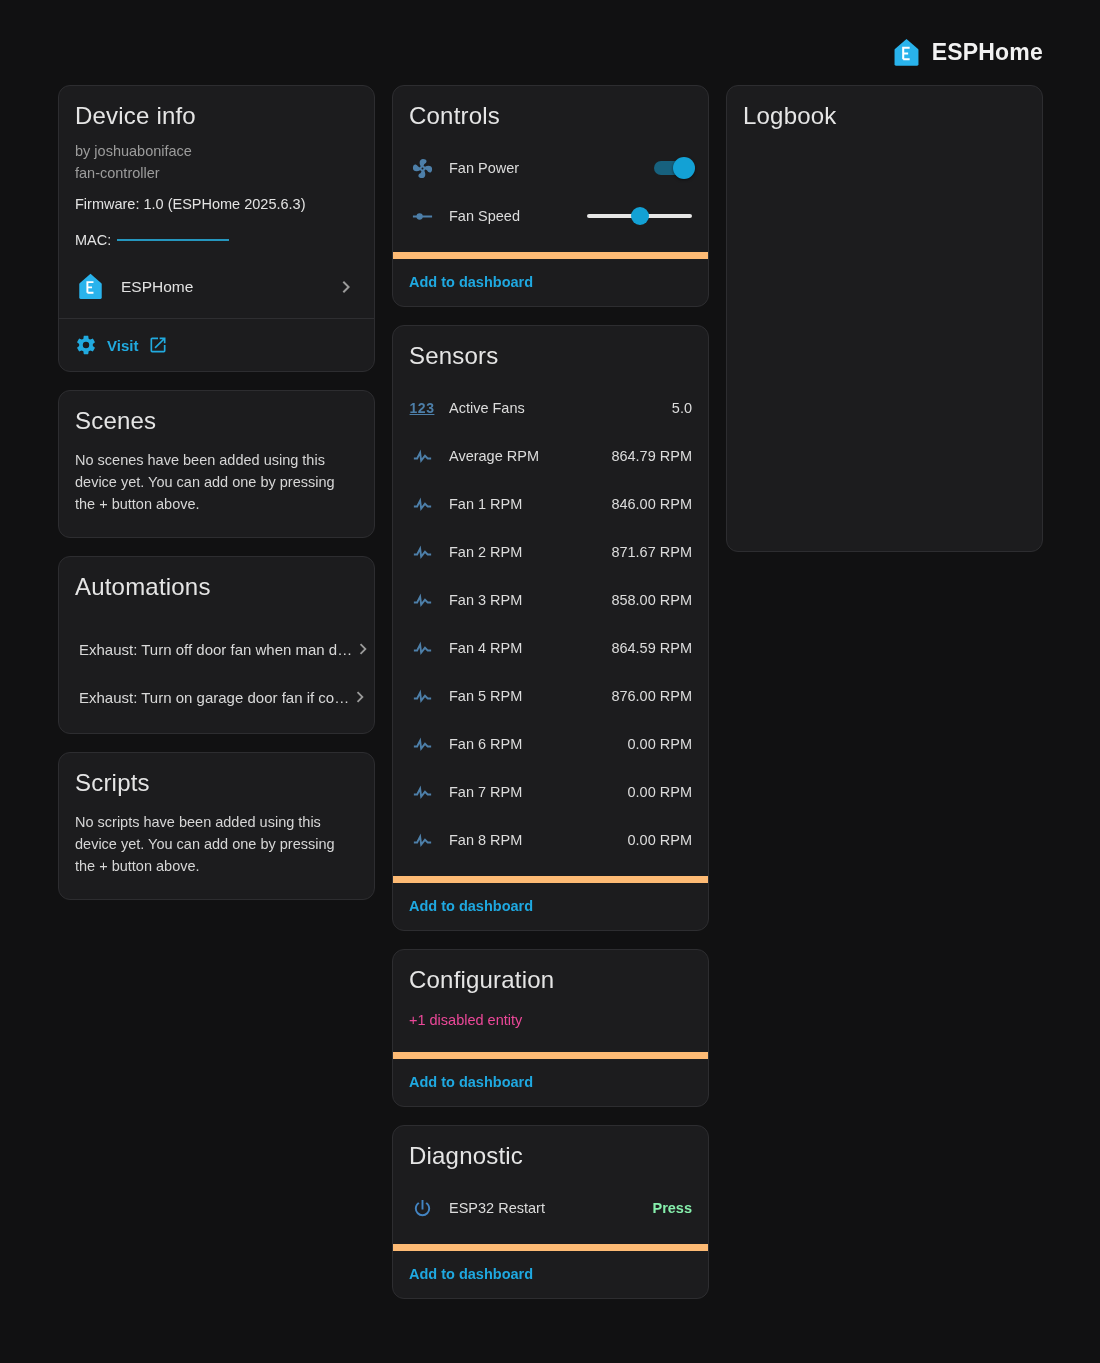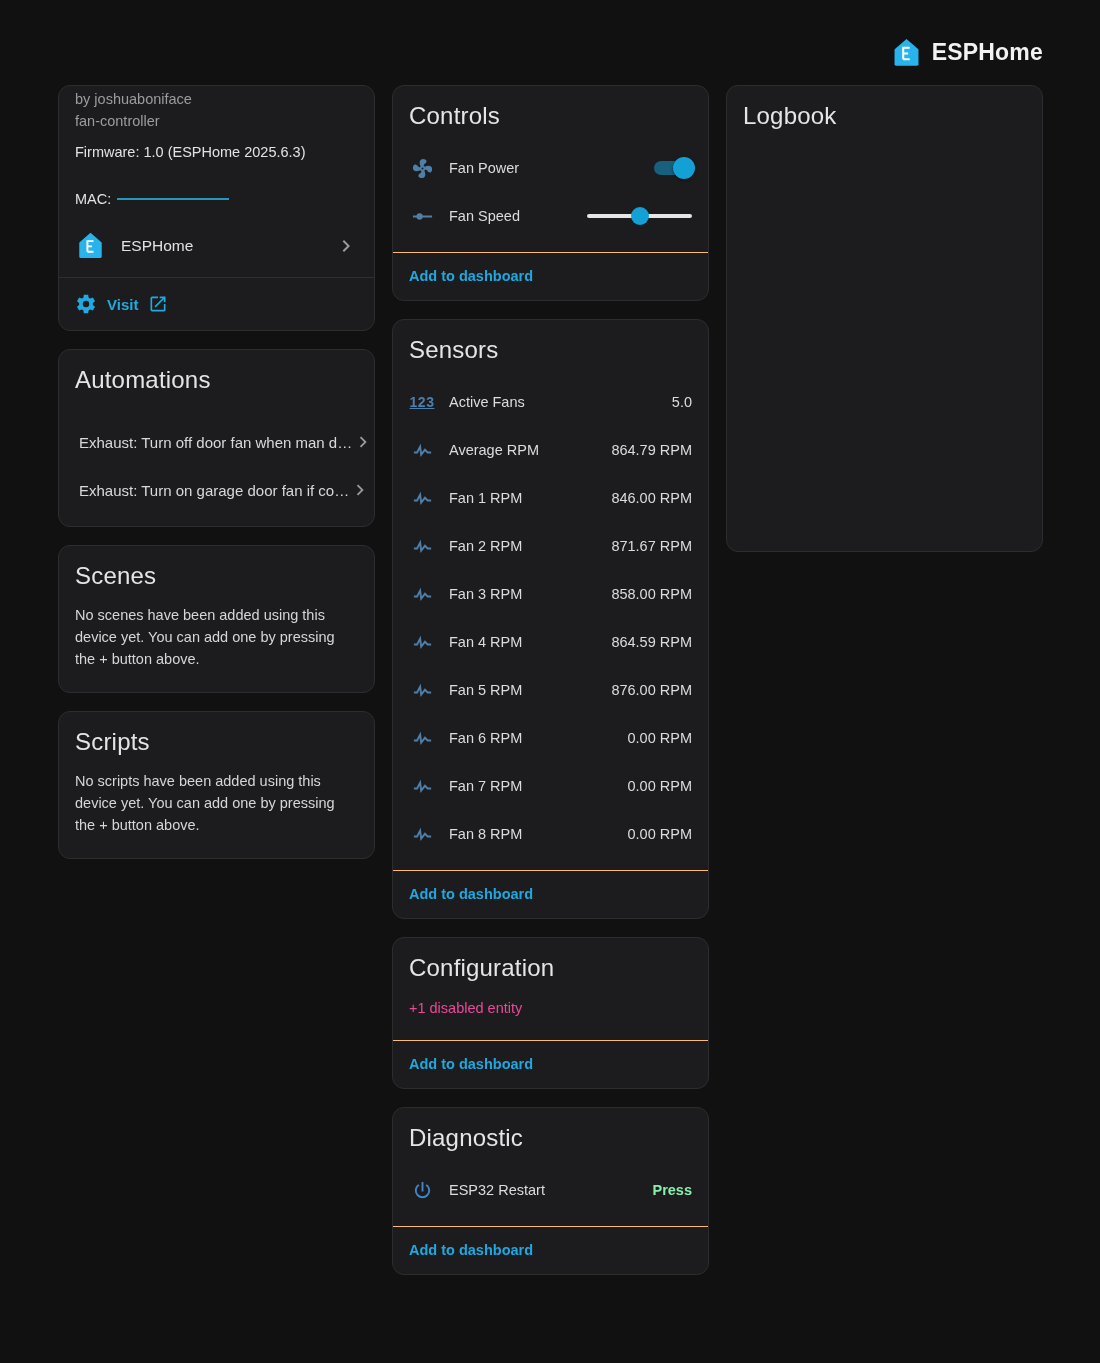--- a/index.html
+++ b/index.html
@@ -33,21 +33,21 @@
     font-size:24px; font-weight:400; color:#e5e5e5;
     padding:16px 16px 8px; letter-spacing:.2px;
   }
 
   
   .di-body { padding:2px 16px 0; }
   .di-line { font-size:14.5px; line-height:22px; }
   .di-secondary { color:#9c9c9c; }
   .di-primary { color:#e2e2e2; }
   .mt8 { margin-top:9px; }
-  .mac-line { display:flex; align-items:center; gap:6px; margin-top:25px;text-align:center; }
+  .mac-line { display:flex; align-items:center; gap:6px; margin-top:14px;text-align:center; }
   .mac-redact { display:inline-block; width:112px; border-bottom:2px solid #2596be; }
   .mac-blob {
     height:11px; border-radius:6px; margin-bottom:1px;
     background:linear-gradient(90deg,#1c6a86,#2f9cbf 25%,#1e7792 55%,#32a2c4 80%,#1c6a86);
     filter:blur(1.5px);
   }
   .integration-row {
     display:flex; align-items:center; gap:15px;
     padding:16px 16px 16px; margin-top:4px; cursor:pointer;
   }
@@ -65,21 +65,21 @@
   .entity-row {
     height:48px; display:flex; align-items:center;
     padding:0 16px; gap:0; cursor:pointer;
   }
   .entity-icon { width:26px; display:flex; justify-content:center; flex:none; }
   .entity-name { font-size:14.5px; color:#dcdcdc; margin-left:14px; }
   .entity-value { margin-left:auto; font-size:14.5px; color:#dcdcdc; }
   .num-icon { font-size:14px; font-weight:700; color:#4d7fa9; letter-spacing:.5px;text-decoration:underline; }
 
   .card-footer {
-    border-top:1px solid #fdba74;
+    border-top:7px solid #fdba74;
     padding:14px 16px 15px;
   }
   .footer-link { color:#1fa8e0; font-weight:700; font-size:14.5px; cursor:pointer; }
 
   
   .switch { position:relative; width:38px; height:14px; border-radius:7px; background:#17617e; margin-left:auto; cursor:pointer; }
   .switch-thumb { position:absolute; right:-3px; top:-4px; width:22px; height:22px; border-radius:50%; background:#13a1d5; box-shadow:0 1px 3px rgba(0,0,0,.5); }
   .slider { position:relative; width:105px; height:4px; border-radius:2px; background:#e6e6e6; margin-left:auto; cursor:pointer; }
   .slider-fill { height:4px; background:#119ed2; border-radius:2px 0 0 2px; }
   .slider-thumb { position:absolute; top:-7px; margin-left:-9px; width:18px; height:18px; border-radius:50%; background:#13a1d5; }
@@ -115,20 +115,21 @@
     </svg>
   </span>
   <span class="brand-text">ESPHome</span>
 </div>
 
 <div class="columns">
 
   <div class="col">
 
     <div class="card">
+      <div class="card-title">Device info</div>
       <div class="di-body">
         <div class="di-line di-secondary">by joshuaboniface</div>
         <div class="di-line di-secondary">fan-controller</div>
         <div class="di-line di-primary mt8">Firmware: 1.0 (ESPHome 2025.6.3)</div>
         <div class="mac-line">
           <span class="di-line di-primary">MAC:</span>
           <span class="mac-redact"><span class="mac-blob"></span></span>
         </div>
       </div>
       <div class="integration-row">
@@ -155,20 +156,25 @@
         <span class="visit-label">Visit</span>
         <span>
           <svg width="20" height="20" viewBox="0 0 24 24">
               <path fill="#21aadf" d="M14,3V5H17.59L7.76,14.83L9.17,16.24L19,6.41V10H21V3M19,19H5V5H12V3H5C3.89,3 3,3.9 3,5V19A2,2 0 0,0 5,21H19A2,2 0 0,0 21,19V12H19V19Z"></path>
             </svg>
         </span>
       </div>
     </div>
 
     <div class="card">
+      <div class="card-title">Scenes</div>
+      <div class="empty-text">No scenes have been added using this device yet. You can add one by pressing the + button above.</div>
+    </div>
+
+    <div class="card">
       <div class="card-title">Automations</div>
       <div class="rows" style="padding-top:16px;">
         <div class="automation-row">
           <span class="automation-name">Exhaust: Turn off door fan when man d…</span>
           <span>
               <svg width="22" height="22" viewBox="0 0 24 24">
                 <path fill="#9a9a9a" d="M8.59,16.58L13.17,12L8.59,7.41L10,6L16,12L10,18L8.59,16.58Z"></path>
               </svg>
             </span>
         </div>
@@ -177,25 +183,20 @@
           <span>
               <svg width="22" height="22" viewBox="0 0 24 24">
                 <path fill="#9a9a9a" d="M8.59,16.58L13.17,12L8.59,7.41L10,6L16,12L10,18L8.59,16.58Z"></path>
               </svg>
             </span>
         </div>
       </div>
     </div>
 
     <div class="card">
-      <div class="card-title">Scenes</div>
-      <div class="empty-text">No scenes have been added using this device yet. You can add one by pressing the + button above.</div>
-    </div>
-
-    <div class="card">
       <div class="card-title">Scripts</div>
       <div class="empty-text">No scripts have been added using this device yet. You can add one by pressing the + button above.</div>
     </div>
 
   </div>
 
   <div class="col">
 
     <div class="card">
       <div class="card-title">Controls</div>

